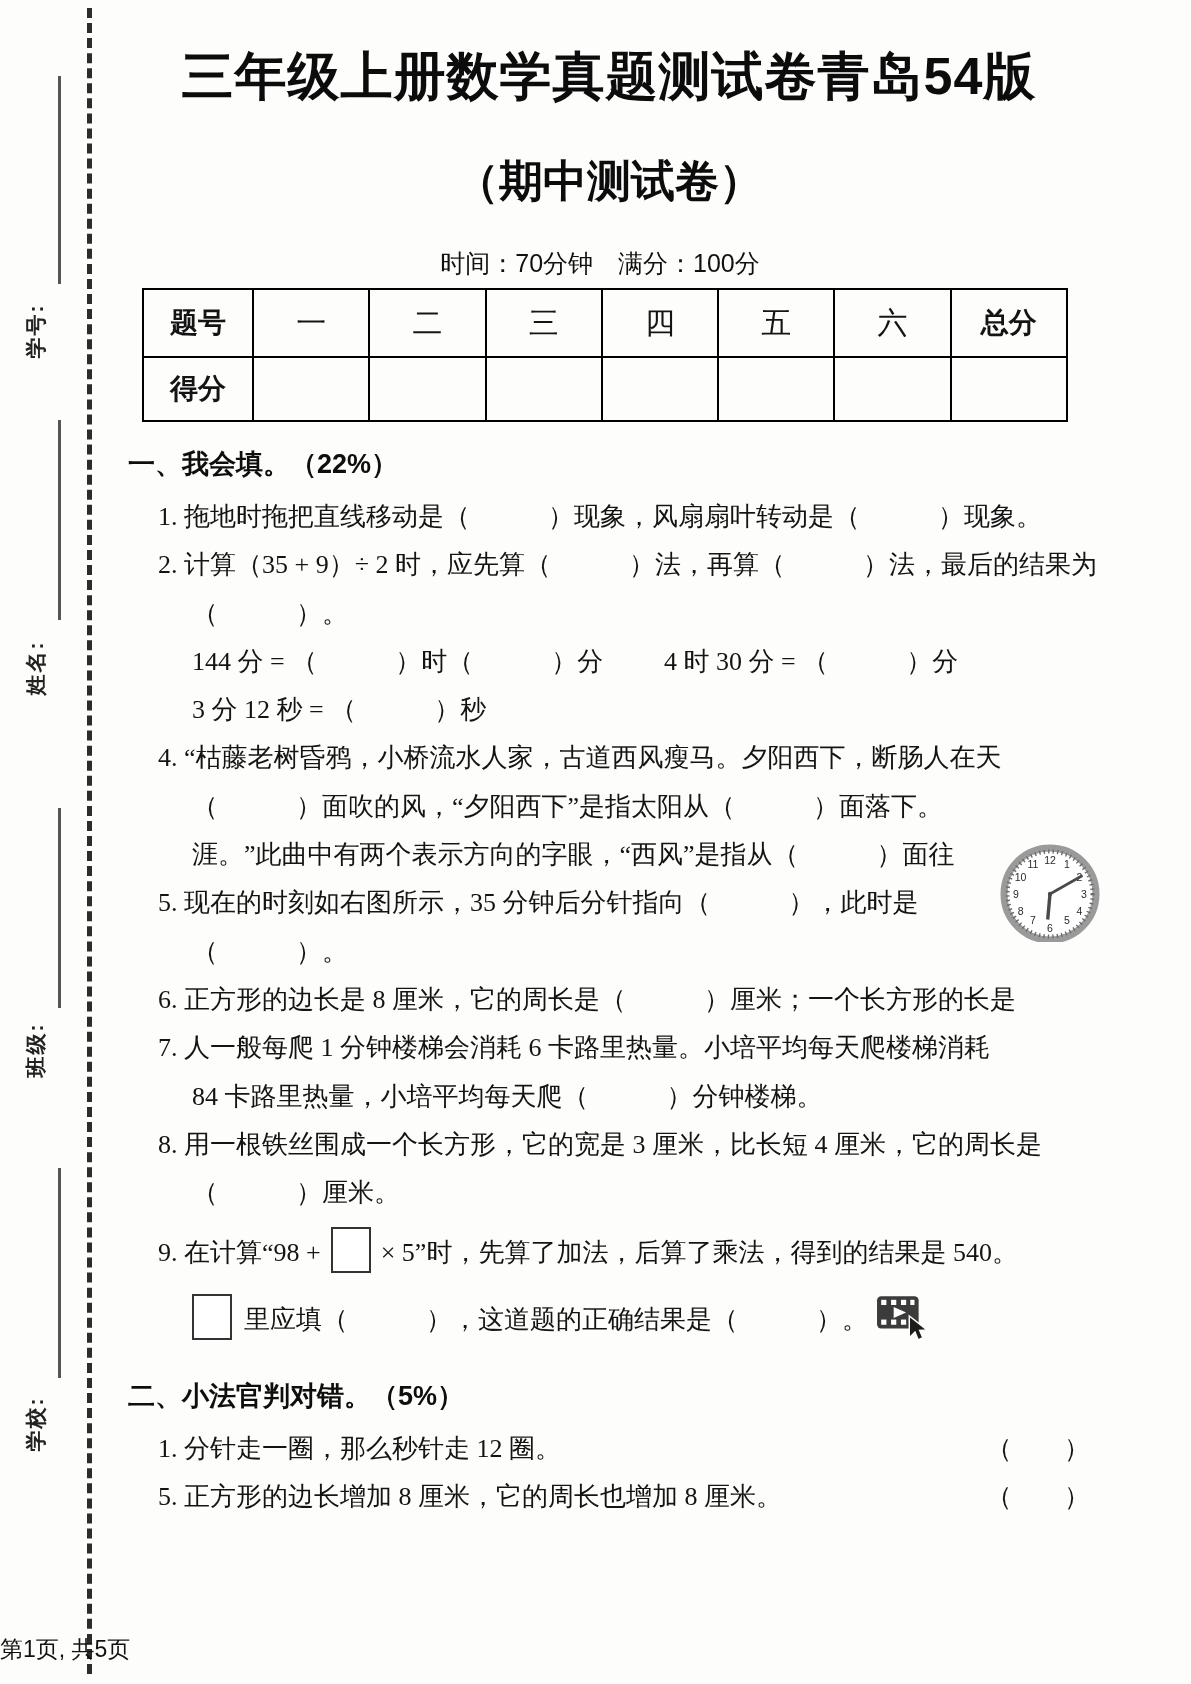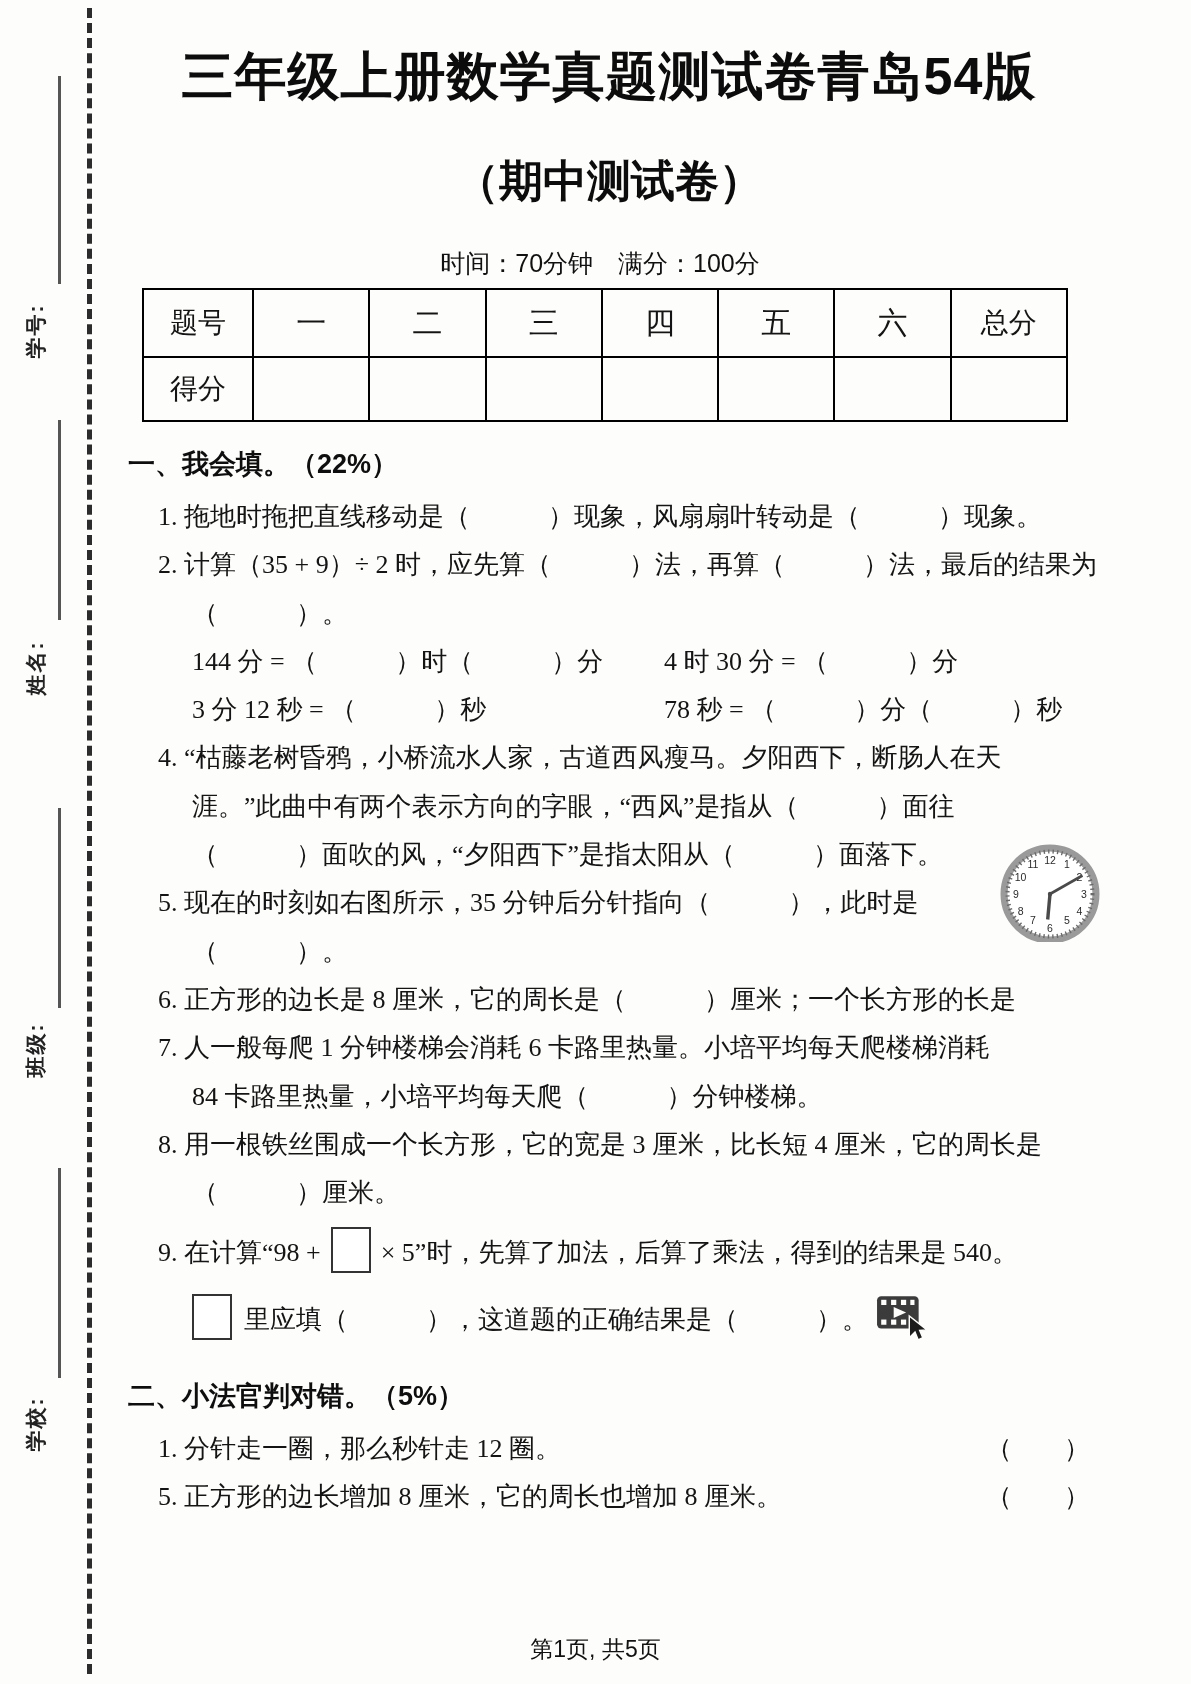--- a/index.html
+++ b/index.html
@@ -26,40 +26,40 @@
     font-weight:900;font-size:44px;color:#0c0c0c;
   }
   .meta{
     margin:36px 18px 0 0;text-align:center;font-family:"Liberation Sans","DejaVu Sans",sans-serif;
     font-weight:400;font-size:25px;color:#111;
   }
   table.score{border-collapse:collapse;table-layout:fixed;width:926px;margin:8px 0 0 14px;}
   table.score td{border:2px solid #000;text-align:center;vertical-align:middle;background:#fdfdfb;}
   table.score tr.hdr td{height:64px;font-size:30px;}
   table.score tr.scr td{height:60px;font-size:28px;}
-  td.lbl{font-family:"Liberation Sans","DejaVu Sans",sans-serif;font-weight:400;font-size:28px!important;}
+  td.lbl{font-family:"Liberation Sans","DejaVu Sans",sans-serif;font-weight:700;font-size:28px!important;}
   .sec-heading{
     margin:24px 0 0 0;font-family:"Liberation Sans","DejaVu Sans",sans-serif;
     font-weight:800;font-size:27px;color:#0e0e0e;
   }
   .q{font-size:26px;line-height:1.05;margin:21px 0 0 0;white-space:nowrap;}
   .i1{padding-left:30px;}
   .i2{padding-left:64px;}
   .cols{display:flex;}
   .cols .left{width:472px;}
   .jrow{display:flex;justify-content:space-between;padding-left:30px;width:932px;}
   .sqbox{
     display:inline-block;width:36px;height:42px;border:2px solid #333;background:#fff;
     vertical-align:-12px;margin:0 10px;
   }
   .sqbox.first{margin-left:0;margin-right:12px;}
   .vicon{display:inline-block;vertical-align:-14px;margin-left:8px;}
   .clock{position:absolute;left:999px;top:842px;}
   .footer{
-    position:absolute;left:0;top:1634px;width:1191px;text-align:center;
+    position:absolute;left:0;top:1634px;width:1191px;text-align:left;
     font-family:"Liberation Sans","DejaVu Sans",sans-serif;font-size:23px;color:#111;
   }
 </style>
 </head>
 <body>
 
 <div class="page">
 
   <div class="margin-rule"></div>
 
@@ -112,26 +112,25 @@
 
     <div class="q i1">2. 计算（35 + 9）÷ 2 时，应先算（　　　）法，再算（　　　）法，最后的结果为</div>
     <div class="q i2">（　　　）。</div>
 
     <div class="q i2 cols">
       <span class="left">144 分 = （　　　）时（　　　）分</span>
       <span>4 时 30 分 = （　　　）分</span>
     </div>
     <div class="q i2 cols">
       <span class="left">3 分 12 秒 = （　　　）秒</span>
-      <span>78 秒 = （　　　）分（　　　）秒</span>
     </div>
 
     <div class="q i1">4. “枯藤老树昏鸦，小桥流水人家，古道西风瘦马。夕阳西下，断肠人在天</div>
+    <div class="q i2">（　　　）面吹的风，“夕阳西下”是指太阳从（　　　）面落下。</div>
     <div class="q i2">涯。”此曲中有两个表示方向的字眼，“西风”是指从（　　　）面往</div>
-    <div class="q i2">（　　　）面吹的风，“夕阳西下”是指太阳从（　　　）面落下。</div>
 
     <div class="q i1">5. 现在的时刻如右图所示，35 分钟后分针指向（　　　），此时是</div>
     <div class="q i2">（　　　）。</div>
 
     <div class="q i1">6. 正方形的边长是 8 厘米，它的周长是（　　　）厘米；一个长方形的长是</div>
 
     <div class="q i1">7. 人一般每爬 1 分钟楼梯会消耗 6 卡路里热量。小培平均每天爬楼梯消耗</div>
     <div class="q i2">84 卡路里热量，小培平均每天爬（　　　）分钟楼梯。</div>
 
     <div class="q i1">8. 用一根铁丝围成一个长方形，它的宽是 3 厘米，比长短 4 厘米，它的周长是</div>

